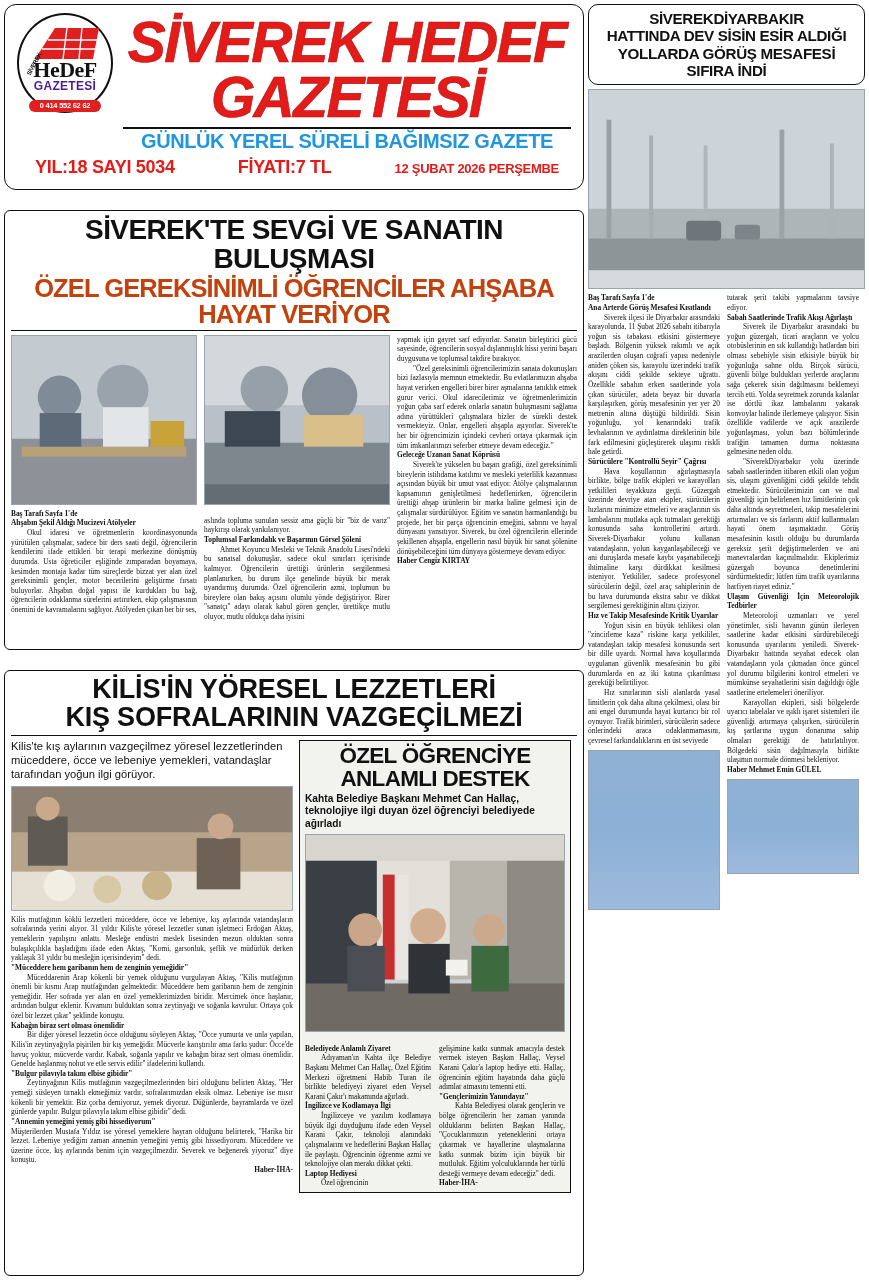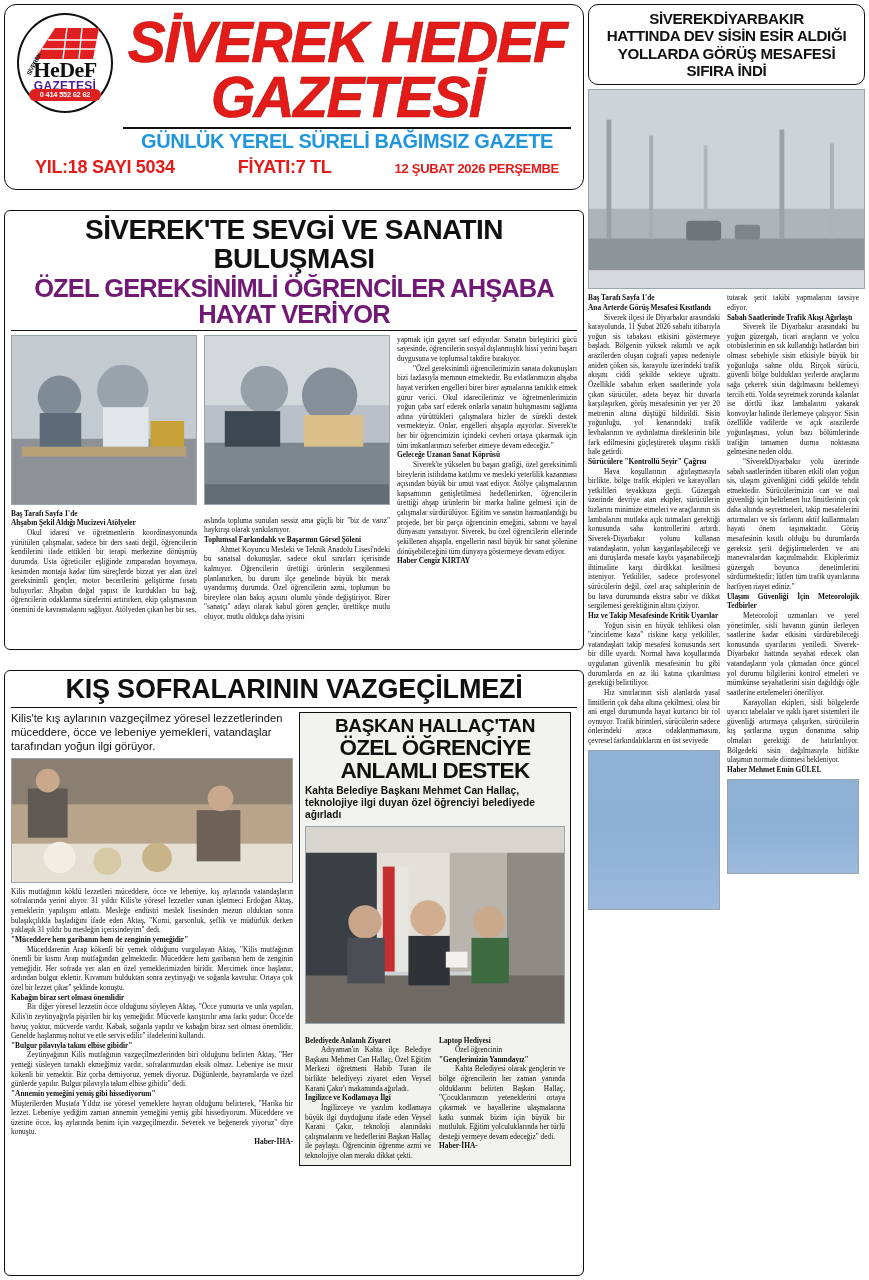--- a/index.html
+++ b/index.html
@@ -42,21 +42,21 @@
   .logo-hedef {
     position:absolute; left:0; top:44px; width:100px; text-align:center;
     font-family:"Liberation Serif", serif; font-weight:bold;
     font-size:22px; letter-spacing:-0.5px; color:#111;
   }
   .logo-gaz {
     position:absolute; left:0; top:66px; width:100px; text-align:center;
     font-weight:bold; font-size:12px; letter-spacing:0.3px; color:#4c1d95;
   }
   .logo-tel {
-    position:absolute; left:14px; top:76px; width:72px; height:12px;
+    position:absolute; left:14px; top:87px; width:72px; height:12px;
     background:#e02020; border-radius:6px; color:#fff; font-size:7.4px;
     font-weight:bold; text-align:center; line-height:12px; letter-spacing:-0.2px;
   }
   .logo-side {
     position:absolute; left:7px; top:48px; font-size:6px; font-weight:bold;
     transform:rotate(-62deg); color:#111; letter-spacing:-0.3px;
   }
   .mh-main { flex:1; padding-left:6px; }
   .mh-title {
     font-family:"Liberation Sans", sans-serif;
@@ -80,21 +80,21 @@
   .mh-info .tarih { font-size:13px; letter-spacing:-0.3px; }
 
   
   .artbox { border:1.4px solid #111; border-radius:6px; padding:4px 6px 5px 6px; }
   .kicker {
     text-align:center; font-weight:bold; font-size:28px; letter-spacing:-0.6px;
     line-height:1.05; color:#111;
   }
   .headline {
     text-align:center; font-weight:bold; font-size:25.5px; letter-spacing:-0.9px;
-    line-height:1.02; color:#701a75; margin-top:1px;
+    line-height:1.02; color:#c2410c; margin-top:1px;
   }
   .hl-rule { border-top:1.2px solid #111; margin:3px 0 4px 0; }
   .art1-grid { display:flex; gap:7px; }
   .art1-colA { width:186px; }
   .art1-colB { width:186px; }
   .art1-colC { width:180px; }
   .photo { background:#cfd6dc; border:0.8px solid #9aa4ad; overflow:hidden; position:relative; }
 
   
   .kilis-hl {
@@ -219,20 +219,21 @@
             <p class="noind" style="font-weight:bold;">
               <span>Haber</span>
               <span>Cengiz KIRTAY</span>
             </p>
           </div>
         </div>
       </div>
     </div>
 
     <div class="artbox" style="flex:1;">
+      <div class="kilis-hl">KİLİS'İN YÖRESEL LEZZETLERİ</div>
       <div class="kilis-hl">KIŞ SOFRALARININ VAZGEÇİLMEZİ</div>
       <div class="kilis-rule"></div>
 
       <div class="kilis-top">
 
         <div class="kilis-left">
           <div class="kilis-lead">Kilis'te kış aylarının vazgeçilmez yöresel lezzetlerinden müceddere, öcce ve lebeniye yemekleri, vatandaşlar tarafından yoğun ilgi görüyor.</div>
           <div class="photo ph-food" style="height:125px; margin-top:4px;">
             <svg width="100%" height="100%" viewBox="0 0 282 125" preserveAspectRatio="none">
               <rect width="282" height="125" fill="#b7a48a"></rect>
@@ -256,21 +257,20 @@
             <p class="noind sub">"Bulgur pilavıyla takım elbise gibidir"</p>
             <p>Zeytinyağının Kilis mutfağının vazgeçilmezlerinden biri olduğunu belirten Aktaş, "Her yemeği süsleyen tırnaklı ekmeğimiz vardır, sofralarımızdan eksik olmaz. Lebeniye ise mısır kökenli bir yemektir. Biz çorba demiyoruz, yemek diyoruz. Düğünlerde, bayramlarda ve özel günlerde yapılır. Bulgur pilavıyla takım elbise gibidir" dedi.</p>
             <p class="noind sub">"Annemin yemeğini yemiş gibi hissediyorum"</p>
             <p class="noind">Müşterilerden Mustafa Yıldız ise yöresel yemeklere hayran olduğunu belirterek, "Harika bir lezzet. Lebeniye yediğim zaman annemin yemeğini yemiş gibi hissediyorum. Müceddere ve üzerine öcce, kış aylarında benim için vazgeçilmezdir. Severek ve beğenerek yiyoruz" diye konuştu.</p>
             <p class="noind" style="font-weight:bold; text-align:right;">Haber-İHA-</p>
           </div>
         </div>
 
         <div class="kilis-right">
           <div class="hallac-box">
-            <div class="hallac-k">BAŞKAN HALLAÇ'TAN</div>
             <div class="hallac-h">ÖZEL ÖĞRENCİYE ANLAMLI DESTEK</div>
             <div class="hallac-sub">Kahta Belediye Başkanı Mehmet Can Hallaç, teknolojiye ilgi duyan özel öğrenciyi belediyede ağırladı</div>
             <div class="photo" style="height:198px; margin-top:4px;">
               <svg width="100%" height="100%" viewBox="0 0 262 198" preserveAspectRatio="none">
                 <rect width="262" height="198" fill="#cfd2d4"></rect>
                 <rect x="0" y="0" width="262" height="26" fill="#d8d5cf"></rect>
                 <rect x="0" y="26" width="72" height="172" fill="#3a3f45"></rect>
                 <rect x="72" y="26" width="74" height="120" fill="#e3e0da"></rect>
                 <rect x="146" y="26" width="58" height="120" fill="#b9b5ad"></rect>
                 <rect x="204" y="26" width="58" height="172" fill="#8e8a84"></rect>
@@ -286,20 +286,21 @@
                 <rect x="142" y="126" width="22" height="16" fill="#f3f1ec"></rect>
               </svg>
             </div>
             <div class="bodytext cols2" style="margin-top:12px;">
               <p class="noind sub">Belediyede Anlamlı Ziyaret</p>
               <p>Adıyaman'ın Kahta ilçe Belediye Başkanı Mehmet Can Hallaç, Özel Eğitim Merkezi öğretmeni Habib Turan ile birlikte belediyeyi ziyaret eden Veysel Karani Çakır'ı makamında ağırladı.</p>
               <p class="noind sub">İngilizce ve Kodlamaya İlgi</p>
               <p>İngilizceye ve yazılım kodlamaya büyük ilgi duyduğunu ifade eden Veysel Karani Çakır, teknoloji alanındaki çalışmalarını ve hedeflerini Başkan Hallaç ile paylaştı. Öğrencinin öğrenme azmi ve teknolojiye olan merakı dikkat çekti.</p>
               <p class="noind sub">Laptop Hediyesi</p>
               <p>Özel öğrencinin</p>
+              <p class="noind">gelişimine katkı sunmak amacıyla destek vermek isteyen Başkan Hallaç, Veysel Karani Çakır'a laptop hediye etti. Hallaç, öğrencinin eğitim hayatında daha güçlü adımlar atmasını temenni etti.</p>
               <p class="noind sub">"Gençlerimizin Yanındayız"</p>
               <p>Kahta Belediyesi olarak gençlerin ve bölge öğrencilerin her zaman yanında olduklarını belirten Başkan Hallaç, "Çocuklarımızın yeteneklerini ortaya çıkarmak ve hayallerine ulaşmalarına katkı sunmak bizim için büyük bir mutluluk. Eğitim yolculuklarında her türlü desteği vermeye devam edeceğiz" dedi.</p>
               <p class="noind" style="font-weight:bold;">Haber-İHA-</p>
             </div>
           </div>
         </div>
       </div>
     </div>
   </div>
 

